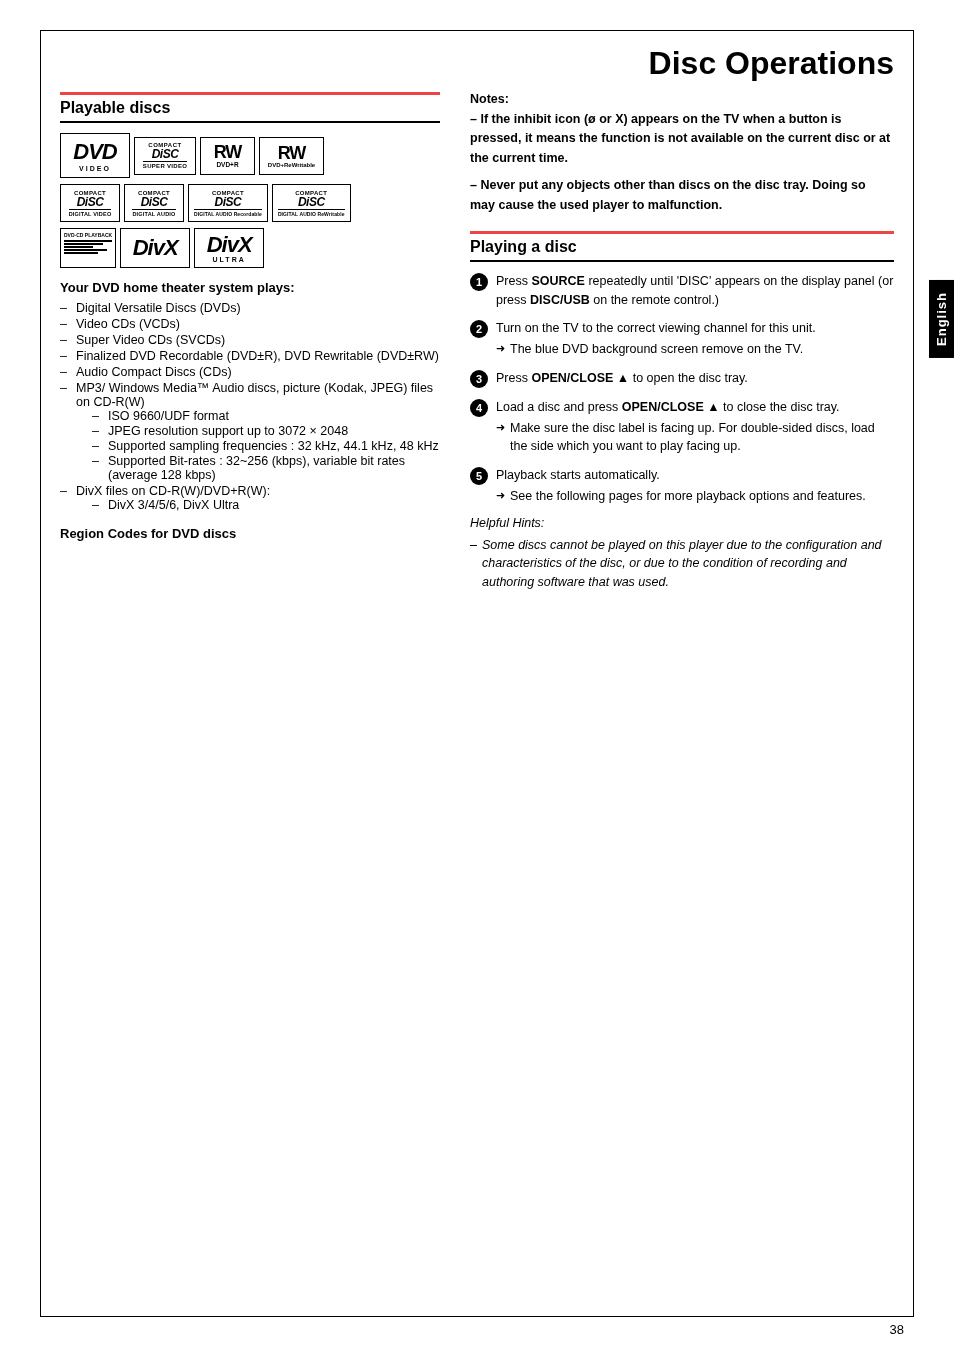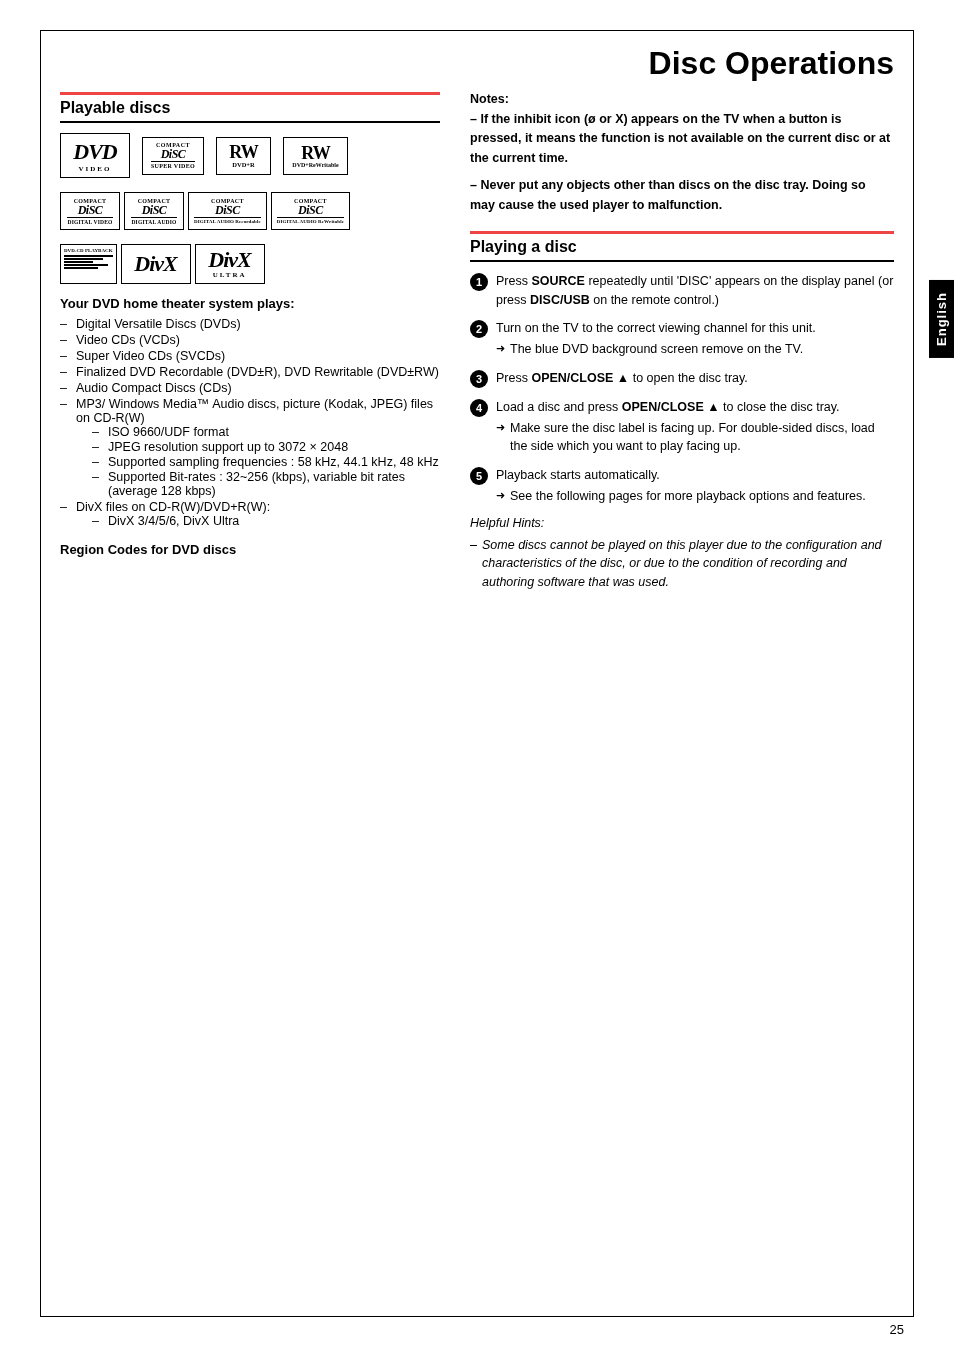--- a/index.html
+++ b/index.html
@@ -75,24 +75,23 @@
       border-top: 3px solid #ef4444;
       border-bottom: 2px solid #000;
       padding: 4px 0;
       margin-bottom: 10px;
     }
 
     
     .disc-logos {
       display: flex;
       flex-wrap: wrap;
-      gap: 12px;
+      gap: 4px;
       margin-bottom: 12px;
       align-items: center;
-      font-family: Liberation Serif, serif;
     }
 
     .disc-logo {
       border: 1.5px solid #000;
       padding: 2px 5px;
       font-size: 9px;
       font-weight: bold;
       display: flex;
       flex-direction: column;
       align-items: center;
@@ -372,21 +371,21 @@
     <ul class="bullet-list">
       <li>Digital Versatile Discs (DVDs)</li>
       <li>Video CDs (VCDs)</li>
       <li>Super Video CDs (SVCDs)</li>
       <li>Finalized DVD Recordable (DVD±R), DVD Rewritable (DVD±RW)</li>
       <li>Audio Compact Discs (CDs)</li>
       <li>MP3/ Windows Media™ Audio discs, picture (Kodak, JPEG) files on CD-R(W)
         <ul class="sub-bullet-list">
           <li>ISO 9660/UDF format</li>
           <li>JPEG resolution support up to 3072 × 2048</li>
-          <li>Supported sampling frequencies : 58 kHz, 44.1 kHz, 48 kHz</li>
+          <li>Supported sampling frequencies : 32 kHz, 44.1 kHz, 48 kHz</li>
           <li>Supported Bit-rates : 32~256 (kbps), variable bit rates (average 128 kbps)</li>
         </ul>
       </li>
       <li>DivX files on CD-R(W)/DVD+R(W):
         <ul class="sub-bullet-list">
           <li>DivX 3/4/5/6, DivX Ultra</li>
         </ul>
       </li>
     </ul>
 
@@ -447,13 +446,13 @@
     <div class="helpful-hints">
       <div class="helpful-hints-title">Helpful Hints:</div>
       <div class="hint-item">
         Some discs cannot be played on this player due to the configuration and characteristics of the disc, or due to the condition of recording and authoring software that was used.
       </div>
     </div>
 
   </div>
 </div>
 
-<div class="page-number">25</div>
+<div class="page-number">38</div>
 
 </body></html>

